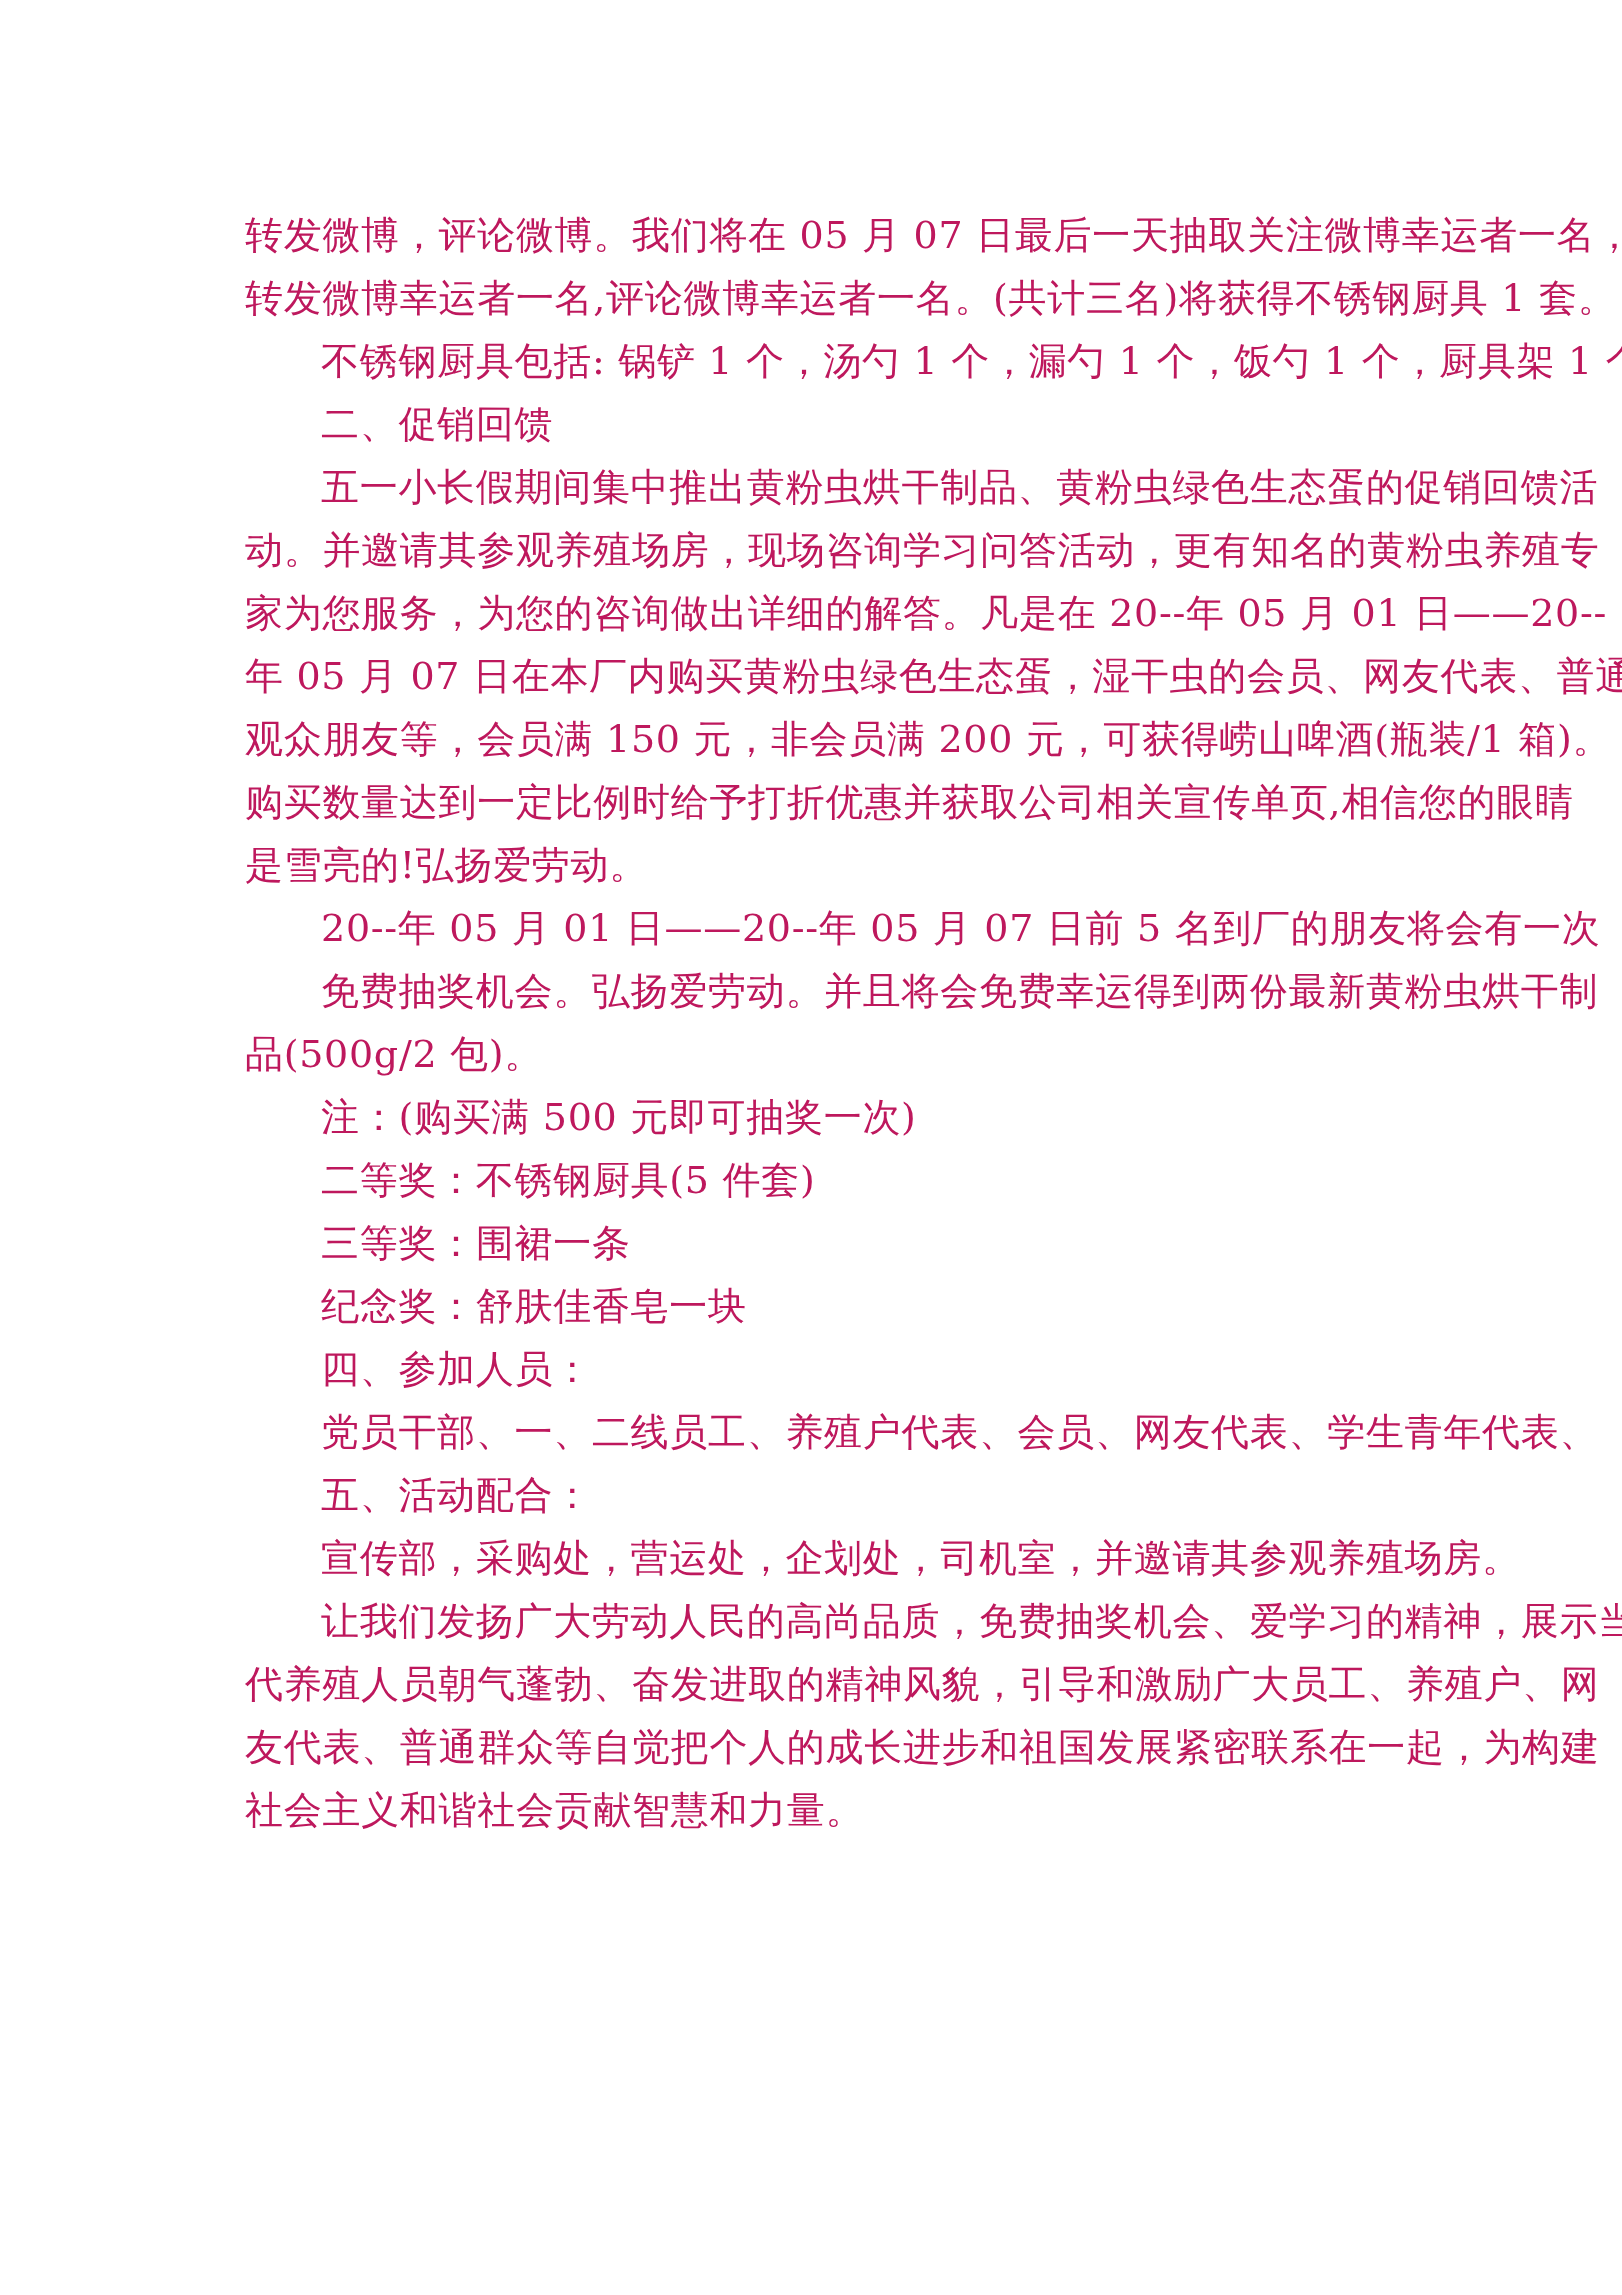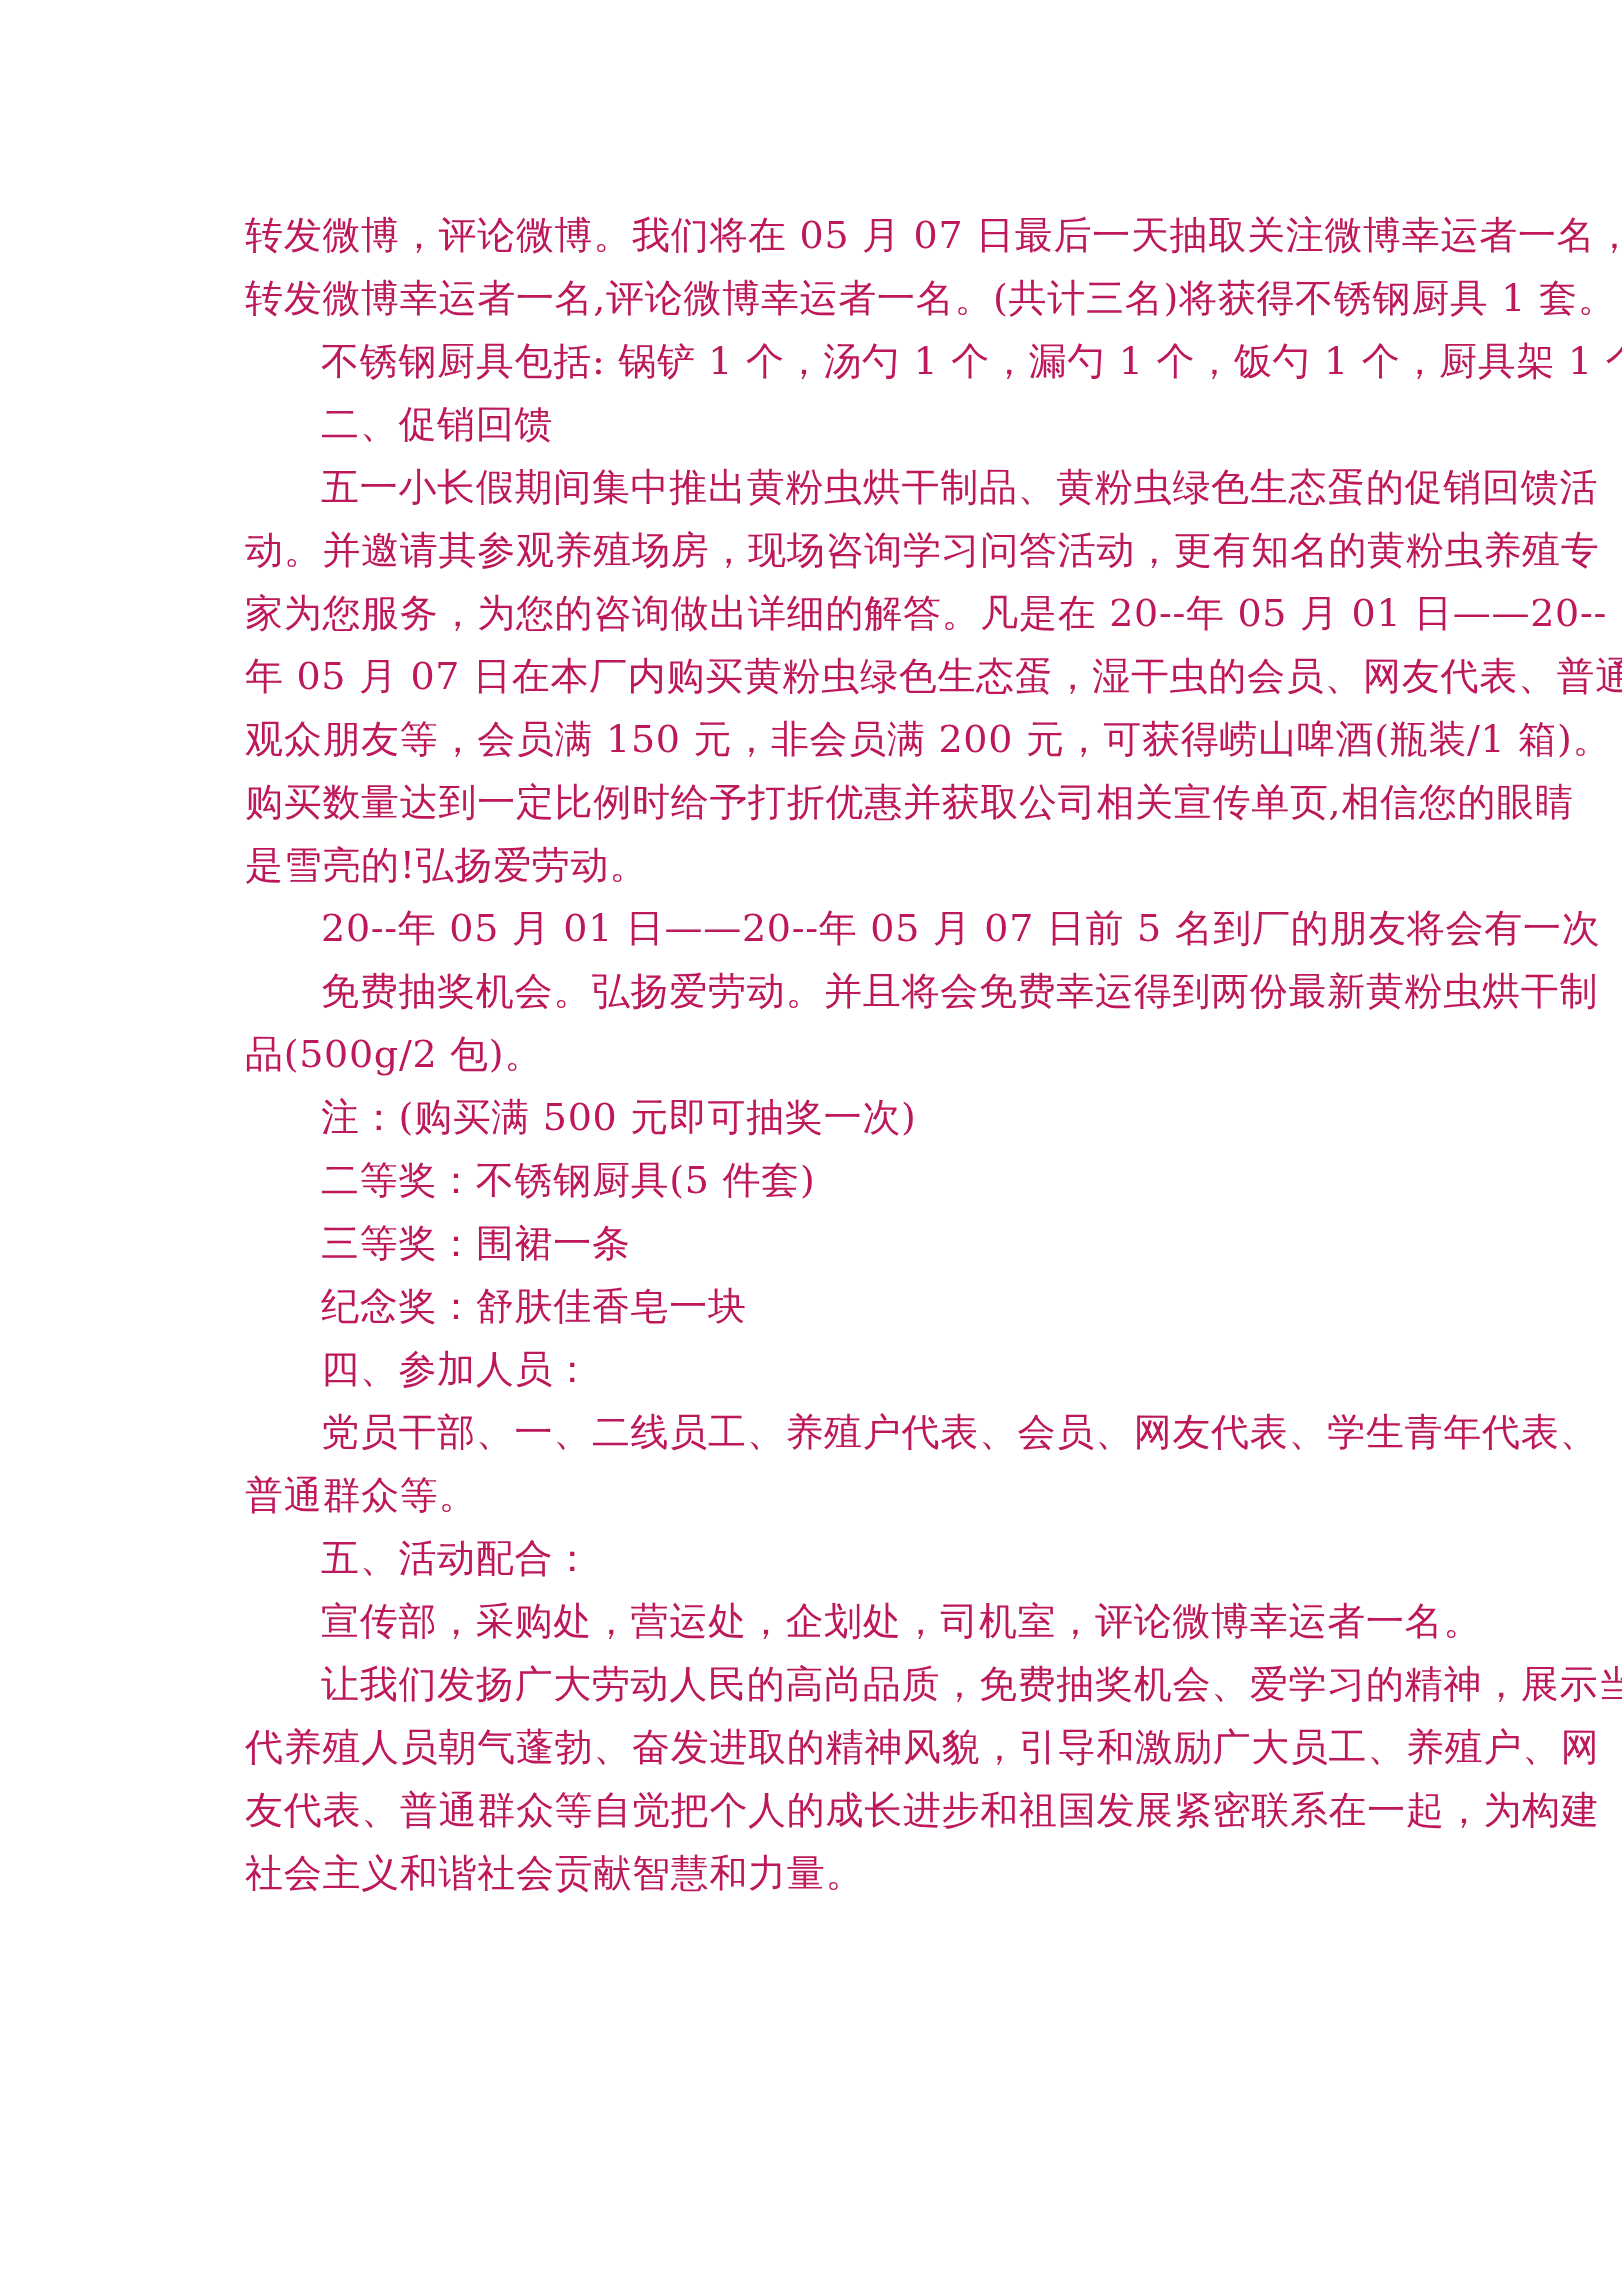--- a/index.html
+++ b/index.html
@@ -52,22 +52,21 @@
     <div class="line">是雪亮的!弘扬爱劳动。</div>
     <div class="line i">20--年 05 月 01 日——20--年 05 月 07 日前 5 名到厂的朋友将会有一次</div>
     <div class="line i">免费抽奖机会。弘扬爱劳动。并且将会免费幸运得到两份最新黄粉虫烘干制</div>
     <div class="line">品(500g/2 包)。</div>
     <div class="line i">注：(购买满 500 元即可抽奖一次)</div>
     <div class="line i">二等奖：不锈钢厨具(5 件套)</div>
     <div class="line i">三等奖：围裙一条</div>
     <div class="line i">纪念奖：舒肤佳香皂一块</div>
     <div class="line i">四、参加人员：</div>
     <div class="line i">党员干部、一、二线员工、养殖户代表、会员、网友代表、学生青年代表、</div>
-    <div class="line">普通群众等。</div>
     <div class="line i">五、活动配合：</div>
-    <div class="line i">宣传部，采购处，营运处，企划处，司机室，评论微博幸运者一名。</div>
+    <div class="line i">宣传部，采购处，营运处，企划处，司机室，并邀请其参观养殖场房。</div>
     <div class="line i">让我们发扬广大劳动人民的高尚品质，免费抽奖机会、爱学习的精神，展示当</div>
     <div class="line">代养殖人员朝气蓬勃、奋发进取的精神风貌，引导和激励广大员工、养殖户、网</div>
     <div class="line">友代表、普通群众等自觉把个人的成长进步和祖国发展紧密联系在一起，为构建</div>
     <div class="line">社会主义和谐社会贡献智慧和力量。</div>
   </div>
 </div>
 
 
 </body></html>

